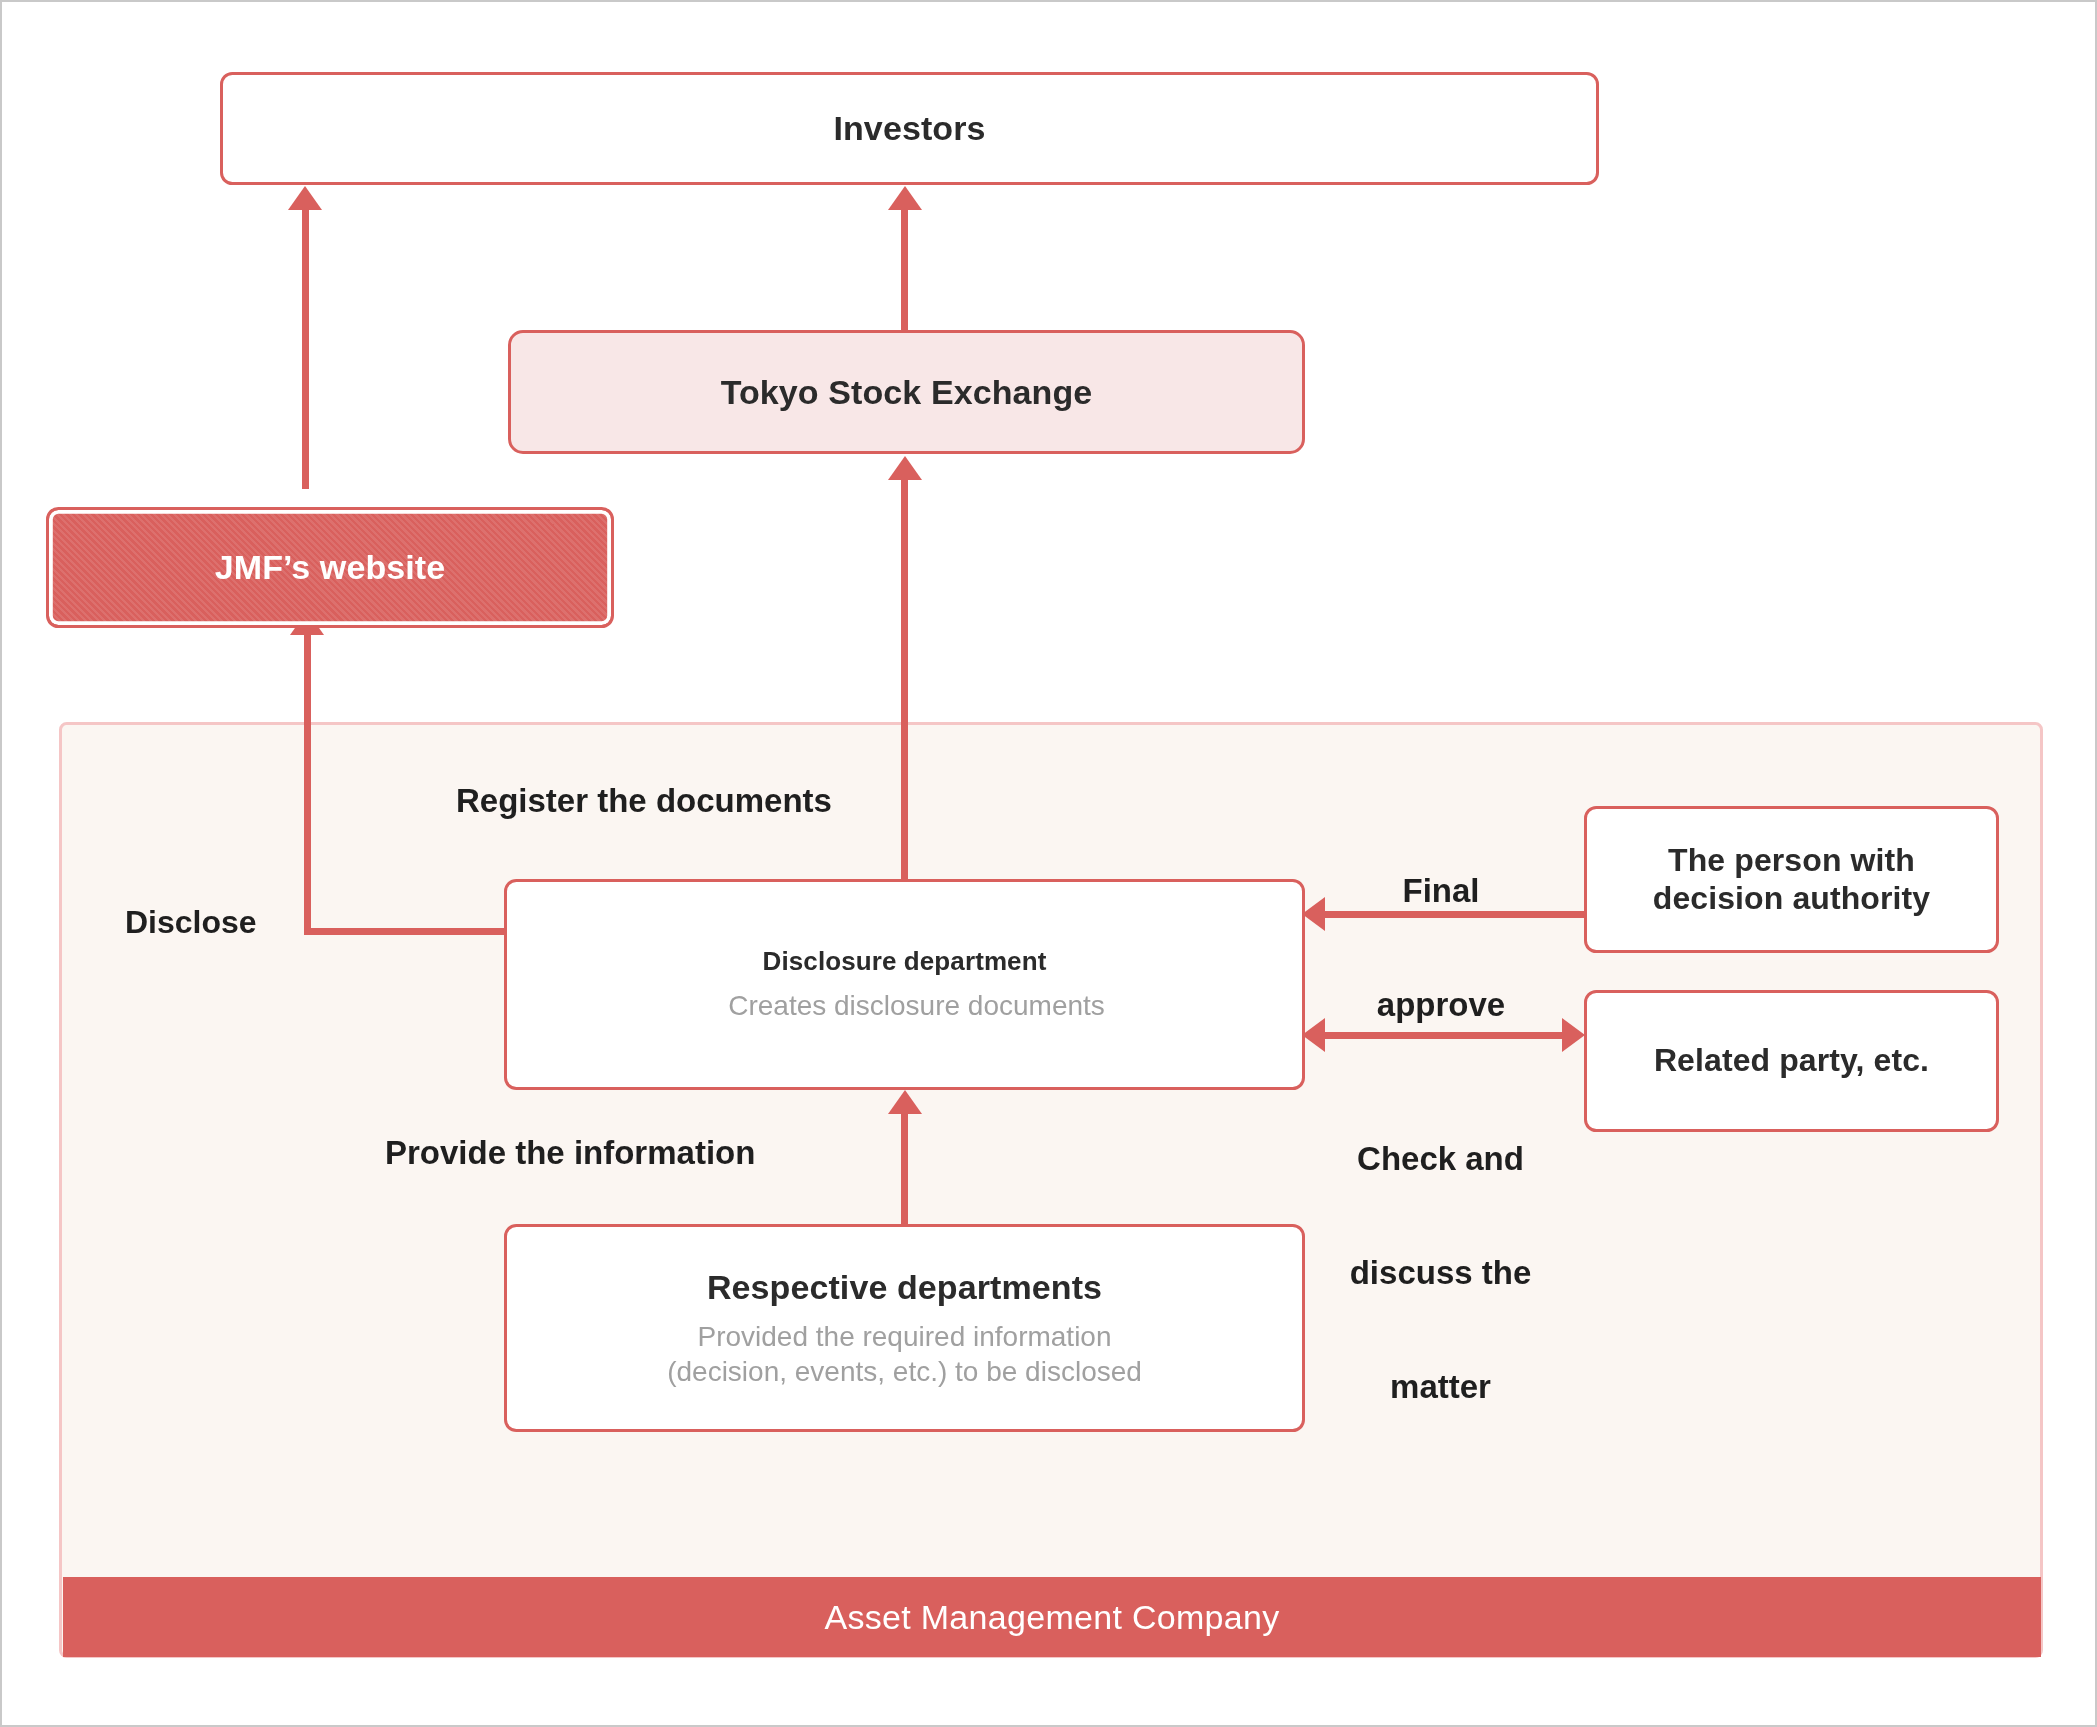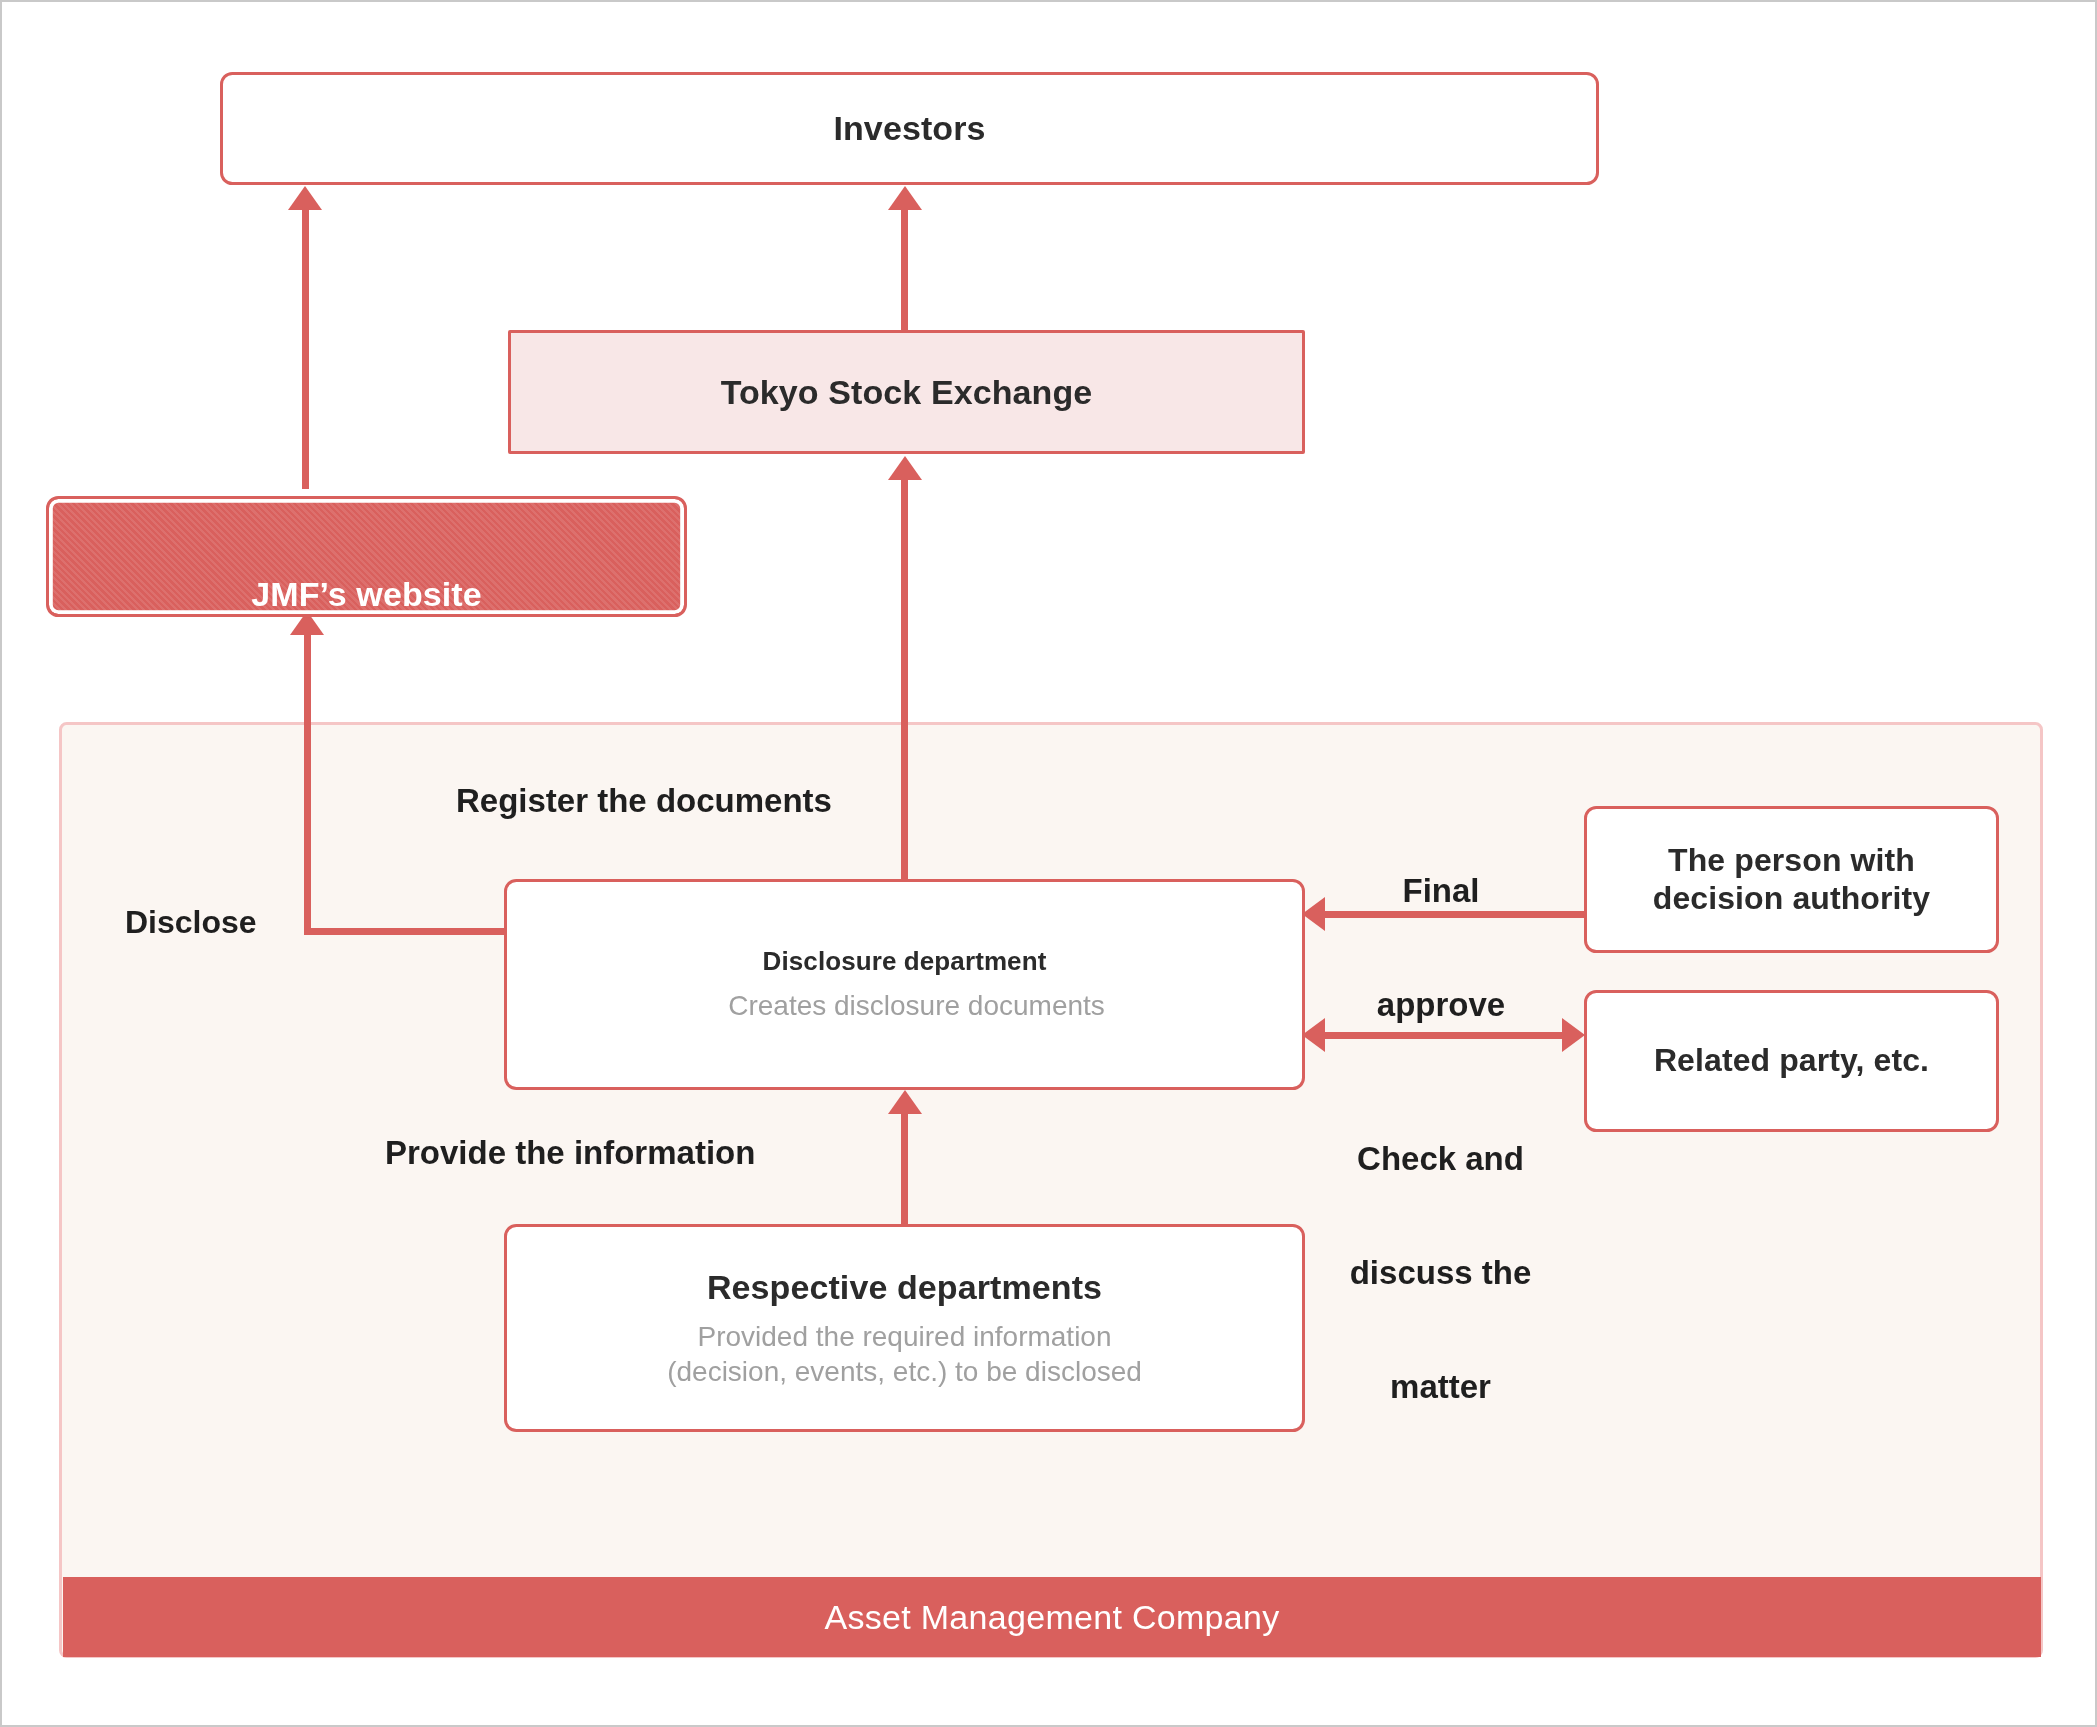--- a/index.html
+++ b/index.html
@@ -47,34 +47,33 @@
   
   #investors-box{
     left:218px;top:70px;width:1379px;height:113px;
     border-radius:12.3px;
   }
   #investors-box .title{font-size:34px;}
 
   #tse-box{
     left:506px;top:328px;width:797px;height:124px;
     background:#f8e7e7;
-    border-radius:2px;
+    border-radius:15px;
   }
   #tse-box .title{font-size:34px;}
 
   #jmf-box{
-    left:44px;top:494px;width:641px;height:121px;
+    left:44px;top:505px;width:568px;height:121px;
     background:
       repeating-linear-gradient(45deg,rgba(255,255,255,.10) 0 2.3px,rgba(0,0,0,0) 2.3px 4.6px),
       #d9605d;
     border:3.8px solid #d9605d;
     box-shadow:inset 0 0 0 3.8px #ffffff;
     border-radius:12.3px;
     color:#ffffff;
-    justify-content:flex-end;
   }
   #jmf-box .title{font-size:34px;color:#ffffff;}
 
   #disclosure-box{
     left:502px;top:877px;width:801px;height:211px;
     border-radius:12.3px;
   }
   #disclosure-box .title{font-size:26px;}
   #disclosure-box .sub{font-size:28px;margin-left:24px;}
 

